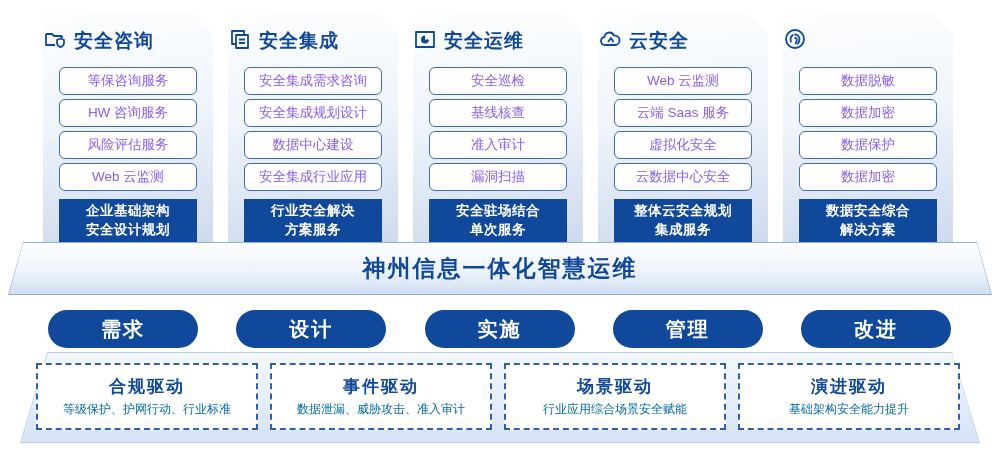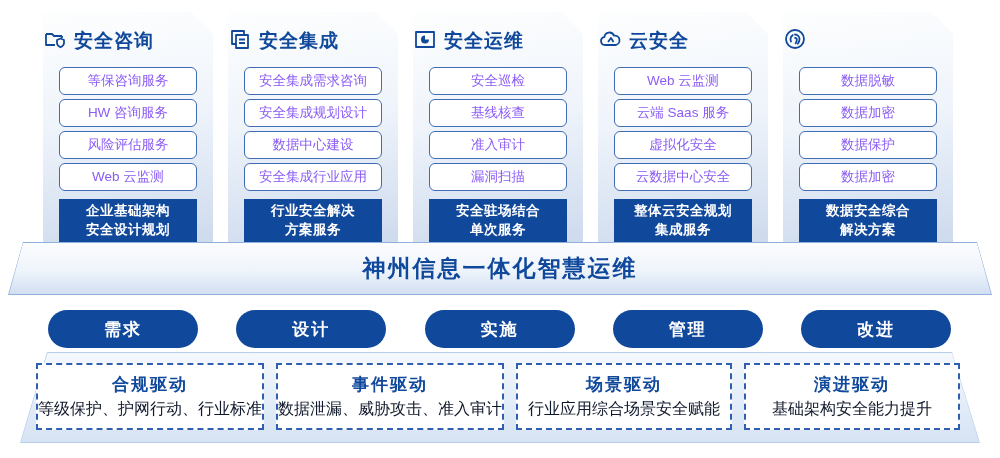--- a/index.html
+++ b/index.html
@@ -43,42 +43,42 @@
     clip-path:polygon(14px 0,968px 0,982px 51px,0 51px);
     background:linear-gradient(#fcfdff 0%,#eef4fb 55%,#d2dff2 100%);
     display:flex;align-items:center;justify-content:center;
     color:#10489B;font-size:23px;font-weight:bold;letter-spacing:2px;
   }
   
   .phases{position:absolute;top:310px;left:48px;width:903px;display:flex;justify-content:space-between;}
   .phase{
     width:150px;height:38px;border-radius:19px;background:#10489B;
     display:flex;align-items:center;justify-content:center;
-    color:#ffffff;font-size:17px;font-weight:bold;letter-spacing:2px;
+    color:#ffffff;font-size:20px;font-weight:bold;letter-spacing:2px;
   }
   
   .platform{
     position:absolute;top:352px;left:20px;width:960px;height:91px;
     clip-path:polygon(27px 0,932px 0,960px 91px,0 91px);
     background:#b9cfe9;
   }
   .platform-inner{
     position:absolute;inset:1px;
     clip-path:polygon(26.5px 0,931px 0,958px 89px,0 89px);
     background:linear-gradient(#f4f8fd 0%,#e2ecf8 60%,#d6e3f4 100%);
   }
   
   .drivers{position:absolute;top:363px;left:36px;width:924px;display:flex;gap:12px;}
   .driver{
     flex:1;height:67px;box-sizing:border-box;background:#ffffff;
     border:2px dashed #2f5fae;
     display:flex;flex-direction:column;align-items:center;justify-content:center;gap:3px;
   }
   .driver-title{color:#10489B;font-size:17px;font-weight:bold;letter-spacing:2px;}
-  .driver-desc{color:#0f172a;font-size:16px;white-space:nowrap;}
+  .driver-desc{color:#0369a1;font-size:12px;white-space:nowrap;}
 </style>
 </head>
 <body>
 
 <div class="cards">
 
   <div class="card">
     <div class="card-header">
       <span><svg width="24" height="24" viewBox="0 0 24 24" fill="none" stroke="#10489B" stroke-width="1.8" stroke-linejoin="round">
             <path d="M3 7h6l2 2h8"></path>

